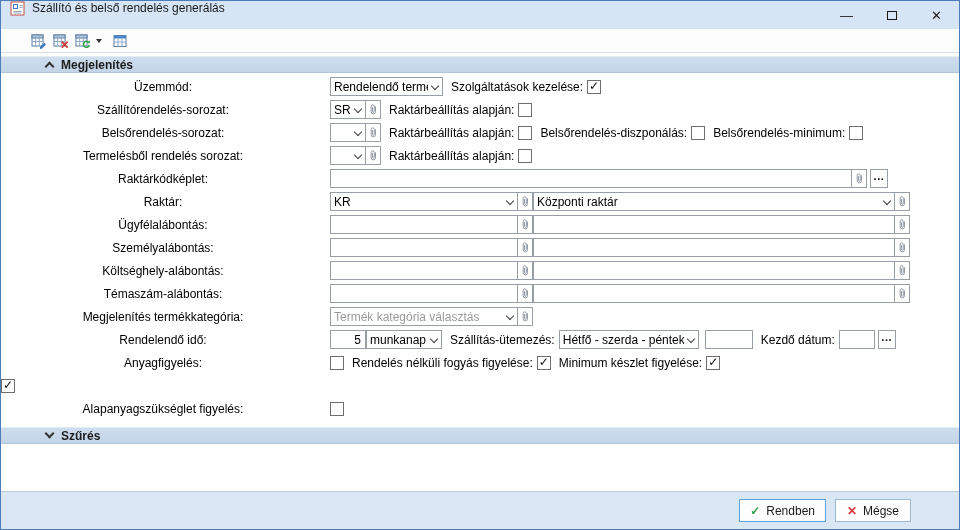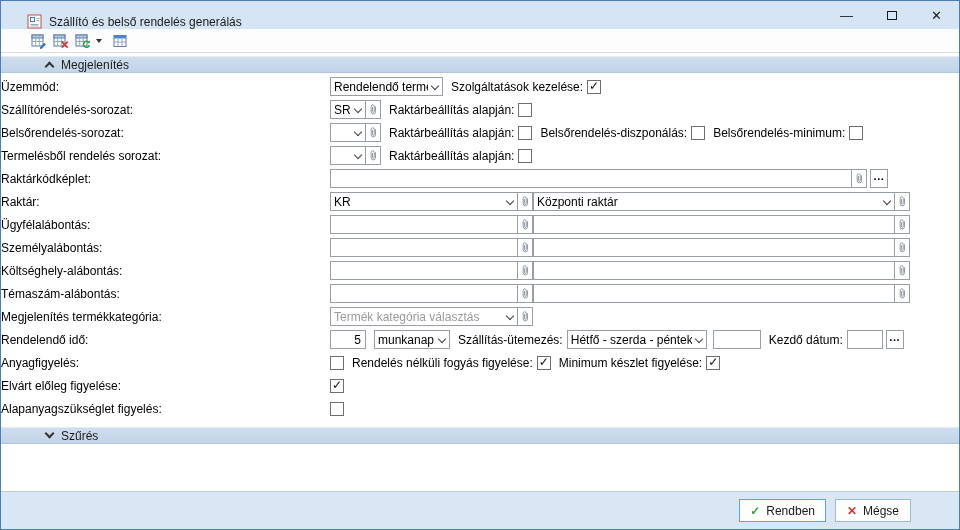--- a/index.html
+++ b/index.html
@@ -1,48 +1,48 @@
 <!DOCTYPE html>
 <html><head>
 <meta charset="utf-8">
 <style>
 *{box-sizing:border-box;margin:0;padding:0}
 html,body{width:960px;height:530px}
 body{font-family:"Liberation Sans",sans-serif;font-size:12px;color:#000;background:#fff}
 .window{width:960px;height:530px;border:1px solid #4a7ebb;display:flex;flex-direction:column;background:#fff;overflow:hidden}
-.titlebar{flex:0 0 28px;height:28px;background:#d5e5f5;display:flex;align-items:flex-end;padding-left:26px}
+.titlebar{flex:0 0 28px;height:28px;background:#d5e5f5;display:flex;align-items:flex-start;padding-left:9px}
 .appicon{display:flex;margin-right:7px}
 .title{font-size:12px;color:#1a1a1a}
 .wbtns{margin-left:auto;display:flex;height:100%}
 .wbtn{width:45px;height:100%;display:flex;align-items:center;justify-content:center;font-size:13px;color:#1a1a1a}
 .maxbox{width:10px;height:9px;border:1px solid #1a1a1a;display:inline-block}
 .toolbar{flex:0 0 24px;height:24px;display:flex;align-items:center;padding-left:28px;border-bottom:1px solid #d8dee5;background:#fdfdfd}
 .tbtn{width:20px;height:20px;display:flex;align-items:center;justify-content:center;margin-right:2px}
 .tbcaret{width:0;height:0;border-left:3px solid transparent;border-right:3px solid transparent;border-top:4px solid #333;margin:0 8px 0 1px}
-.band{flex:0 0 17px;height:17px;margin-top:3px;display:flex;align-items:center;padding-left:45px;background:linear-gradient(#cfdeee,#c2d4e7);border-top:1px solid #e3ecf5;border-bottom:1px solid #b0c4da;font-weight:normal;color:#1c1c1c}
+.band{flex:0 0 17px;height:17px;margin-top:3px;display:flex;align-items:center;padding-left:45px;background:linear-gradient(#cfdeee,#c2d4e7);border-top:1px solid #e3ecf5;border-bottom:1px solid #b0c4da;font-weight:bold;color:#1c1c1c}
 .chev{width:7px;height:7px;margin-right:8px;position:relative}
 .chev.up{border-left:2px solid #333;border-top:2px solid #333;transform:rotate(45deg);top:2px}
 .chev.down{border-right:2px solid #333;border-bottom:2px solid #333;transform:rotate(45deg);top:-2px}
 .form{padding:2px 0 4px;background:#fff}
 .row{height:23px;display:flex;align-items:center}
-.lbl{flex:0 0 329px;width:329px;padding-right:5px;text-align:left;white-space:nowrap}
+.lbl{flex:0 0 329px;width:329px;padding-right:5px;text-align:center;white-space:nowrap}
 .lbl2{margin:0 4px 0 8px;white-space:nowrap}
 .tb,.combo{height:19px;border:1px solid #989ea6;background:#fff;display:flex;align-items:center;padding:0 3px}
 .combo{padding-right:0}
 .cval{flex:1;white-space:nowrap;overflow:hidden}
 .dd{flex:0 0 14px;width:14px;height:100%;display:flex;align-items:center;justify-content:center}
 .dd::after{content:"";width:5px;height:5px;border-right:1.4px solid #404040;border-bottom:1.4px solid #404040;transform:rotate(45deg);margin-top:-2px}
 .clip{flex:0 0 15px;width:15px;height:19px;border:1px solid #989ea6;border-left:none;background:#fff;display:flex;align-items:center;justify-content:center}
 .cb{flex:0 0 14px;width:14px;height:14px;border:1px solid #6e6e6e;background:#fff;display:flex;align-items:center;justify-content:center}
 .mark{font-size:12px;line-height:1;margin-top:-1px;color:#111}
 .gray{color:#9a9a9a}
 .right{justify-content:flex-end;padding-right:4px}
 .dots{width:18px;height:19px;border:1px solid #989ea6;background:#fff;display:flex;align-items:center;justify-content:center;margin-left:3px;font-size:11px;font-weight:bold}
 .w36{width:36px}.w44{width:36px}.w48{width:48px}.w76{width:76px}.w113{width:113px}.w140{width:140px}.w157{width:188px}.w362{width:362px}.w522{width:522px}
-.ml11{}.ml4{margin-left:8px}.ml6{margin-left:6px}
+.ml11{}.ml4{margin-left:0}.ml6{margin-left:6px}
 .filler{flex:1;background:#fff}
 .footer{flex:0 0 38px;background:#d9e7f5;border-top:1px solid #bccee0;display:flex;align-items:center;justify-content:flex-end;padding-right:48px;gap:9px}
 .btn{height:23px;min-width:76px;padding:0 10px;background:#fdfdfd;border:1px solid #9fb9d3;display:flex;align-items:center;justify-content:center;gap:6px;font-size:12px;font-family:inherit;color:#1a1a1a}
 .btn.ok{border-color:#63a1da}
 .okmark{color:#2f9e44;font-weight:bold}
 .xmark{color:#d03a3a;font-weight:bold}
 </style>
 </head>
 <body>
 
@@ -349,21 +349,20 @@
       <span class="cb">
           <span class="mark">✓</span>
         </span>
       <span class="lbl2">Minimum készlet figyelése:</span>
       <span class="cb">
           <span class="mark">✓</span>
         </span>
     </div>
 
     <div class="row">
-      <span class="lbl">Elvárt előleg figyelése:</span>
       <span class="cb">
           <span class="mark">✓</span>
         </span>
     </div>
 
     <div class="row">
       <span class="lbl">Alapanyagszükséglet figyelés:</span>
       <span class="cb">
           <span class="mark"></span>
         </span>

